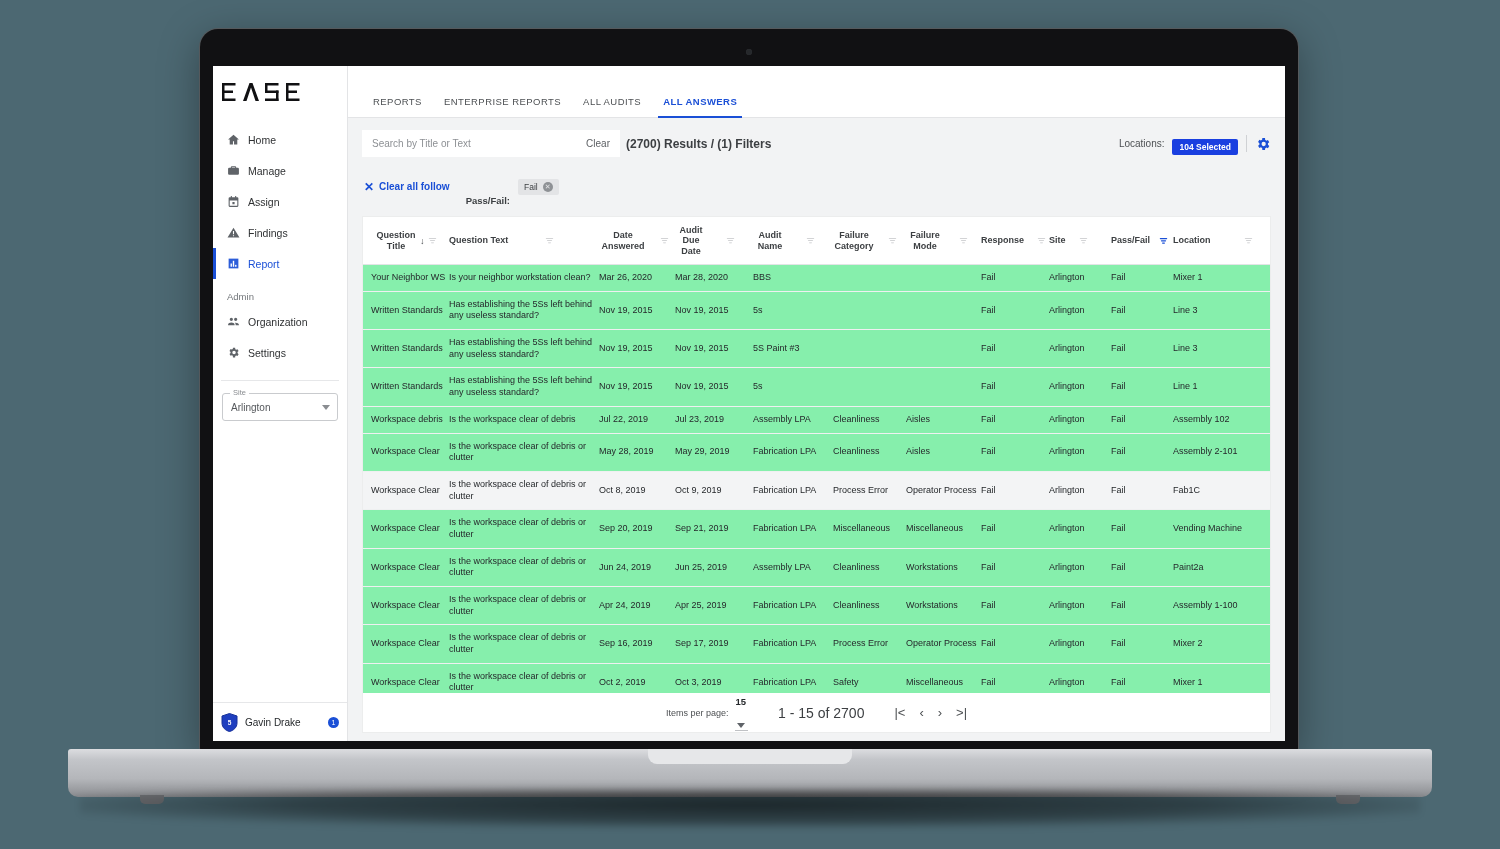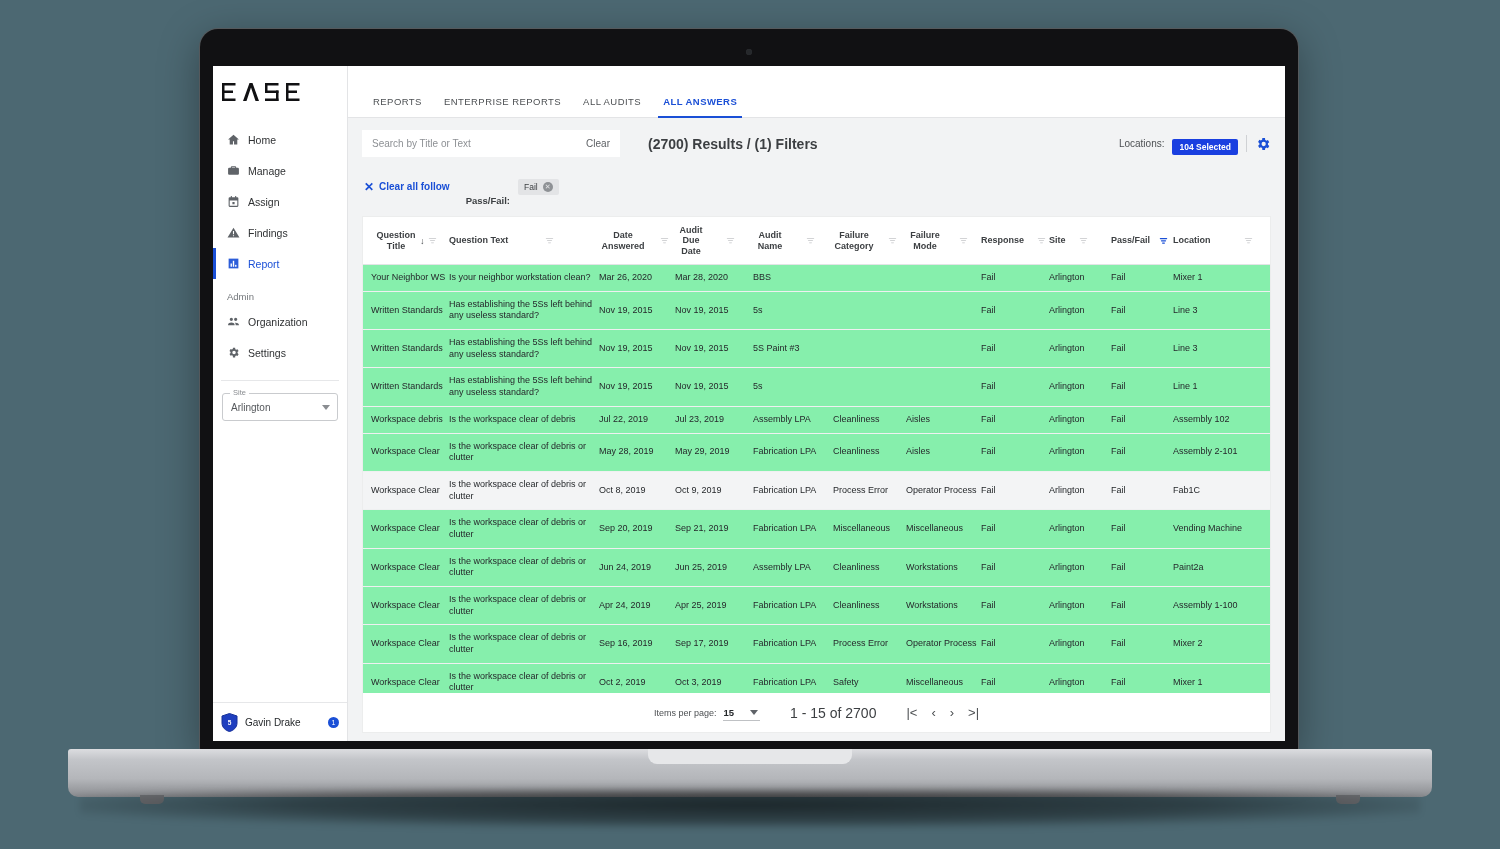--- a/index.html
+++ b/index.html
@@ -120,21 +120,21 @@
   .search-box{
     background:#fff; width:258px; height:27px; display:flex; align-items:center;
     padding:0 10px; justify-content:space-between;
   }
   .search-box input{
     border:none; outline:none; font-size:10px; color:#3c3f42; width:160px;
     font-family:"Liberation Sans", sans-serif; background:transparent;
   }
   .search-box input::placeholder{ color:#8d9094; }
   .search-btn{ font-size:10px; color:#5c5f63; cursor:pointer; }
-  .results-text{ font-size:14px; color:#3c3f42; margin-left:28px; font-weight:700; }
+  .results-text{ font-size:12px; color:#3c3f42; margin-left:6px; font-weight:700; }
   .loc-wrap{ margin-left:auto; display:flex; align-items:center; gap:8px;justify-content:space-between; }
   .loc-label{ font-size:10px; color:#4d5053; }
   .loc-pill{
     background:#1a3fe0; color:#fff; font-size:8.5px; font-weight:700;
     padding:3px 7px; border-radius:2px; cursor:pointer;margin-top:7px;
   }
   .vdiv{ width:1px; height:17px; background:#cfd1d4; }
   .gear{ cursor:pointer; }
   .gear svg{ display:block; width:16px; height:16px; fill:#1a4fd6; }
 
@@ -184,21 +184,21 @@
   .c-passfail{ width:62px; }
   .c-location{ width:auto; }
 
   .paginator{
     height:40px; display:flex; align-items:center; justify-content:center;
     gap:16px; background:#fff; margin:0 14px; border:1px solid #eceded; border-top:none;
   }
   .ipp{ display:flex; align-items:center; gap:7px; font-size:9px; color:#4d5053; }
   .ipp-select{
     display:flex; align-items:center; gap:16px; border-bottom:1px solid #bfc1c4;
-    padding:2px 2px 2px 0; font-size:9.5px; color:#25282b; font-weight:700; cursor:pointer;
+    padding:2px 2px 2px 0; font-size:9.5px; color:#25282b; font-weight:700; cursor:pointer;flex-direction:column;
   }
   .ipp-select .caret{
     width:0;height:0;border-left:4px solid transparent;border-right:4px solid transparent;
     border-top:5px solid #5f6368;
   }
   .range{ font-size:14px; color:#3c3f42; margin-left:14px; }
   .pgbtns{ display:flex; align-items:center; gap:14px; margin-left:14px; }
   .pgbtn{ font-size:13px; color:#4d5053; cursor:pointer; line-height:1; }
   .spacer-bottom{ height:8px; background:#f2f3f4; }
 </style>

